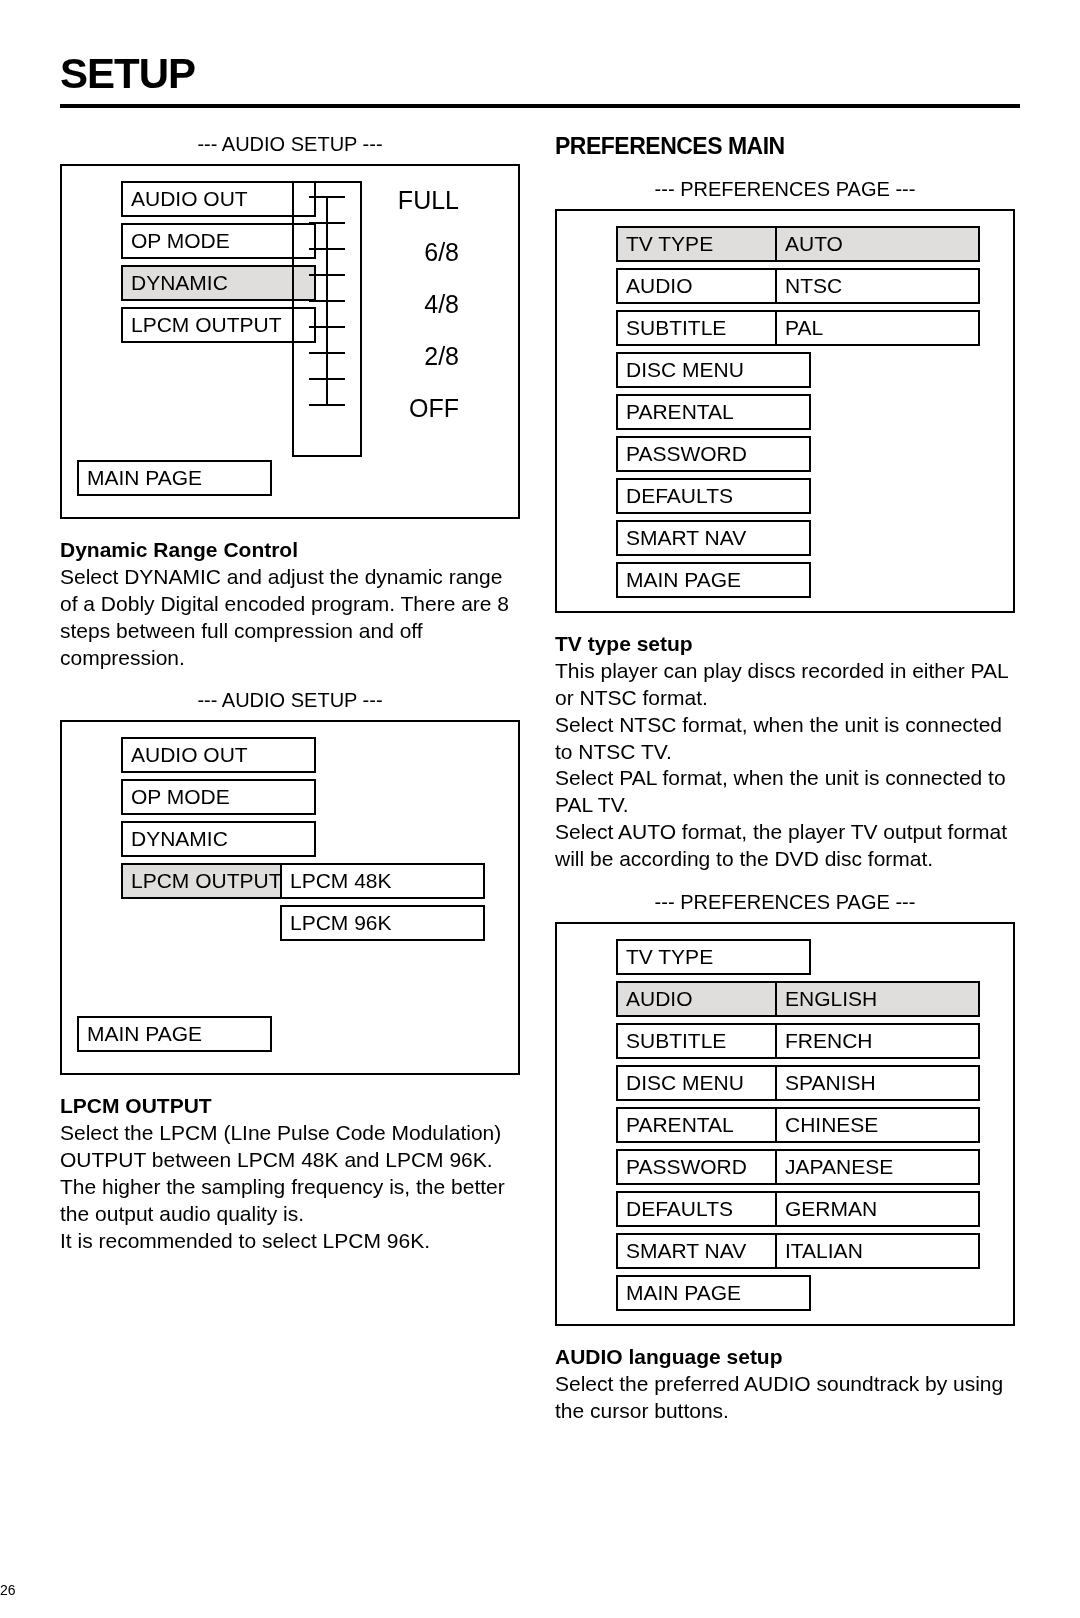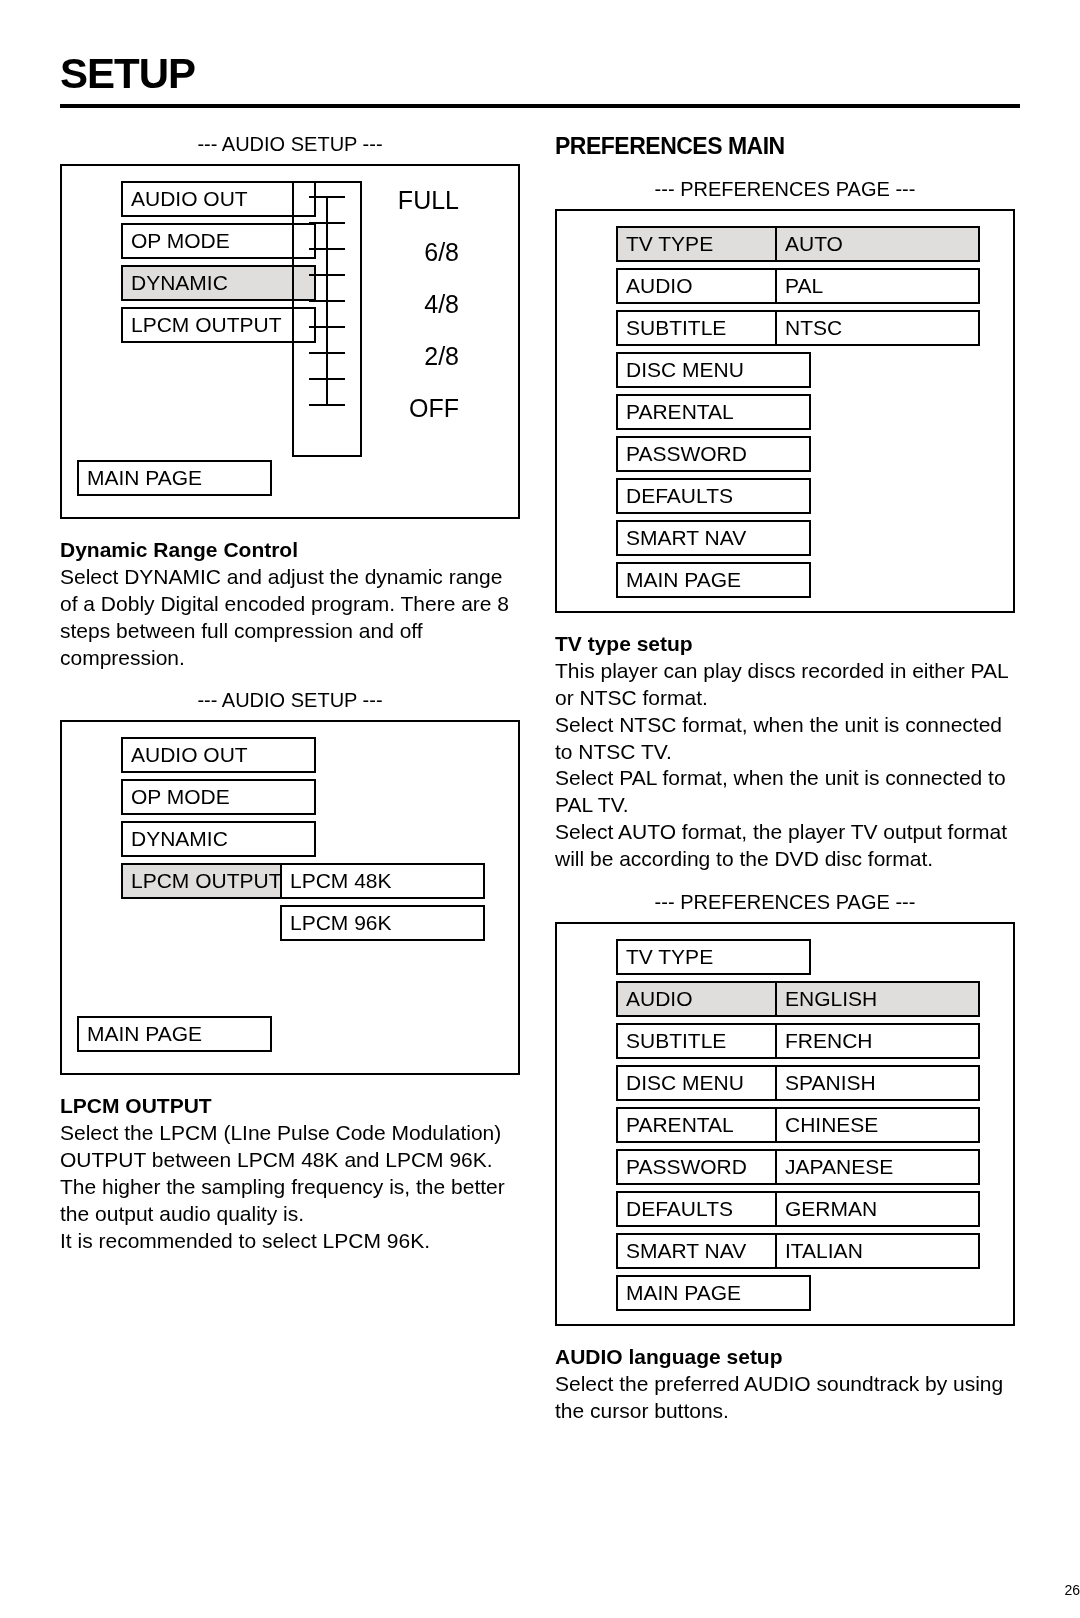--- a/index.html
+++ b/index.html
@@ -102,21 +102,21 @@
       top: 20px;
       width: 100px;
     }
     .slider-labels div {
       font-size: 25px;
       text-align: right;
       height: 42px;
       padding-right: 15px;
     }
     .page-number {
-      text-align: right;
+      text-align: left;
       font-size: 14px;
       position: absolute;
       bottom: 20px;
       left: 0;
       width: 1080px;
     }
   </style>
 </head>
 <body>
 
@@ -205,22 +205,22 @@
         <div class="menu-item">SUBTITLE</div>
         <div class="menu-item">DISC MENU</div>
         <div class="menu-item">PARENTAL</div>
         <div class="menu-item">PASSWORD</div>
         <div class="menu-item">DEFAULTS</div>
         <div class="menu-item">SMART NAV</div>
         <div class="menu-item">MAIN PAGE</div>
       </div>
       <div class="panel-inner-right">
         <div class="menu-item selected">AUTO</div>
+        <div class="menu-item">NTSC</div>
         <div class="menu-item">PAL</div>
-        <div class="menu-item">NTSC</div>
       </div>
     </div>
 
     <p class="body-text">
       <span class="subhead">TV type setup</span>
       <span style="white-space:pre-line;">This player can play discs recorded in either PAL or NTSC format.
 Select NTSC format, when the unit is connected to NTSC TV.
 Select PAL format, when  the unit is connected to PAL TV.
 Select AUTO format, the player TV output format will be according to the DVD disc format.</span>
     </p>

